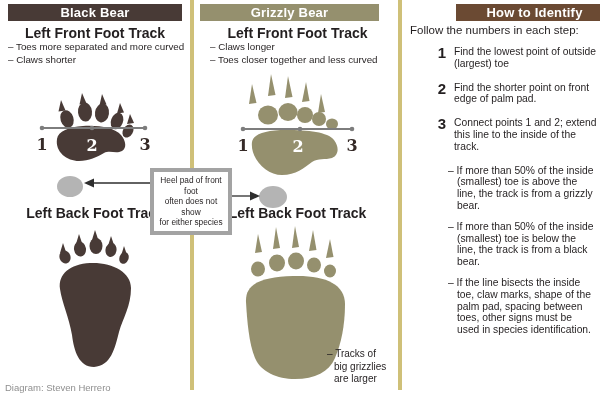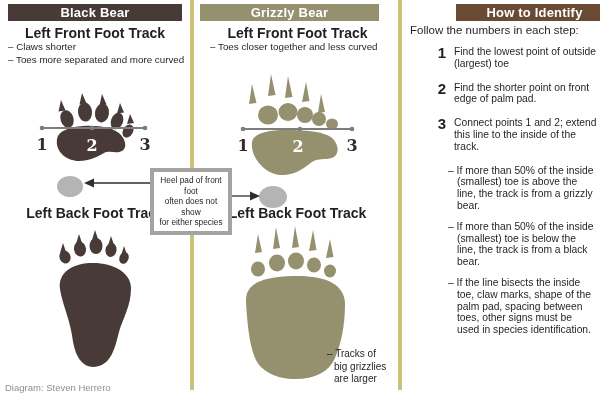--- a/index.html
+++ b/index.html
@@ -48,22 +48,22 @@
 <div class="canvas">
 
   <div class="divider" style="left:190px;"></div>
   <div class="divider" style="left:398px;"></div>
 
   <div class="col-header" style="left:8px;width:174px;background:#483a36;">Black Bear</div>
 
   <div class="front-title" style="left:8px;top:25px;width:174px;">Left Front Foot Track</div>
 
   <div class="bullets" style="left:8px;top:41px;width:180px;">
+    <div>– Toes more separated and more curved</div>
     <div>– Claws shorter</div>
-    <div>– Toes more separated and more curved</div>
   </div>
 
   <svg class="paw-svg" style="left:15px;top:92px;" width="170" height="82" viewBox="0 0 170 82">
     <g fill="#483a36">
 
       <path d="M46,8 L50.5,18.5 L43.5,19.5 Z"></path>
       <path d="M67,1 L71.5,11.5 L64.5,12.5 Z"></path>
       <path d="M87,2 L91.5,12.5 L84.5,13.5 Z"></path>
       <path d="M105,11 L109,20.5 L102,21.5 Z"></path>
       <path d="M115,22 L119,31 L112,32 Z"></path>
@@ -108,20 +108,21 @@
 
       <path d="M22,65 C20,50 32,40 52,39 C74,38 93,48 93,64 C93,82 85,94 81,108 C77,124 73,142 56,143 C41,143 36,127 34,111 C31,93 24,79 22,65 Z"></path>
     </g>
   </svg>
 
   <div class="col-header" style="left:200px;width:179px;background:#95906e;">Grizzly Bear</div>
 
   <div class="front-title" style="left:208px;top:25px;width:179px;">Left Front Foot Track</div>
 
   <div class="bullets" style="left:210px;top:41px;width:182px;">
+    <div>– Claws longer</div>
     <div>– Toes closer together and less curved</div>
   </div>
 
   <svg class="paw-svg" style="left:228px;top:70px;" width="170" height="112" viewBox="0 0 170 112">
     <g fill="#95906e">
 
       <path d="M24,14 L28.5,33 L21,34 Z"></path>
       <path d="M43,4 L47.5,25 L40,26 Z"></path>
       <path d="M60,6 L64.5,27 L57,28 Z"></path>
       <path d="M78,12 L81.5,31 L74,32 Z"></path>

